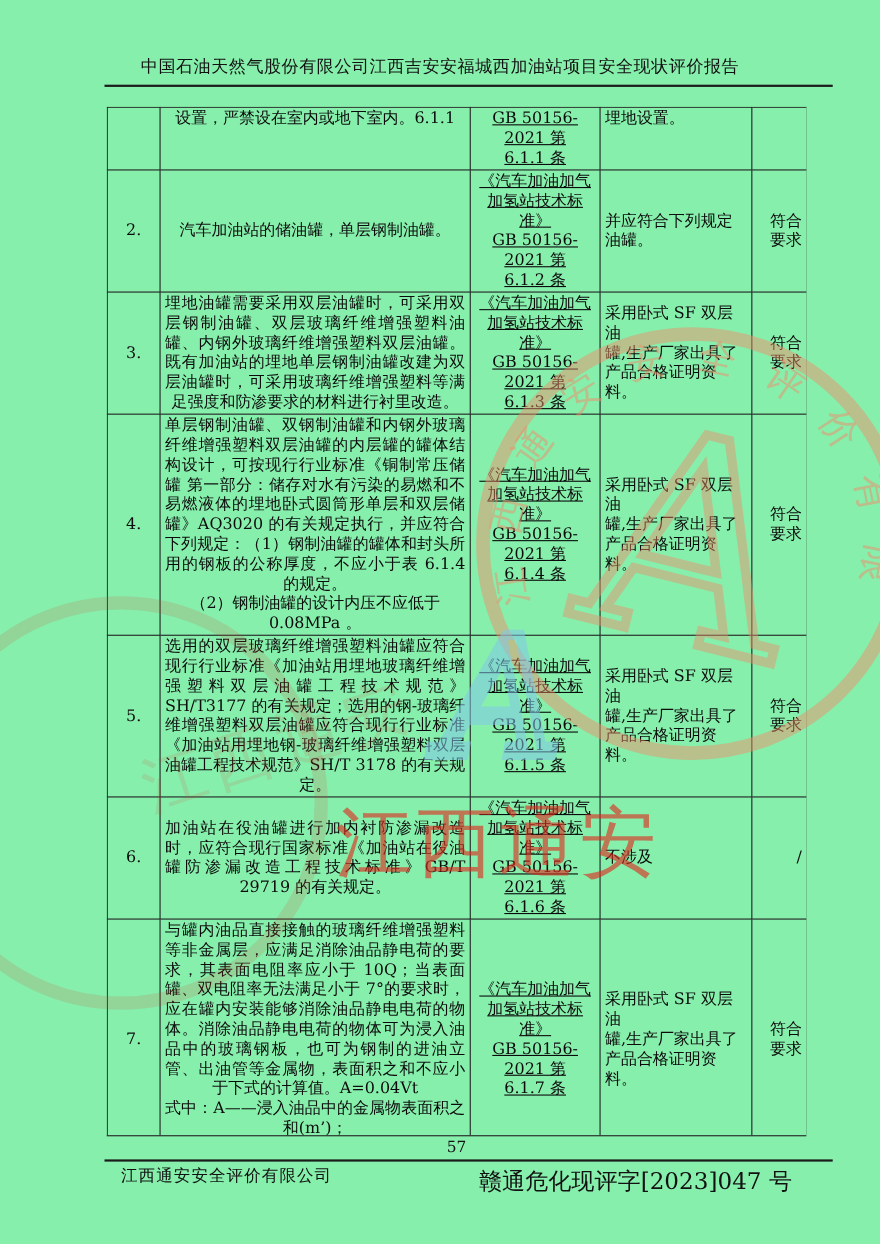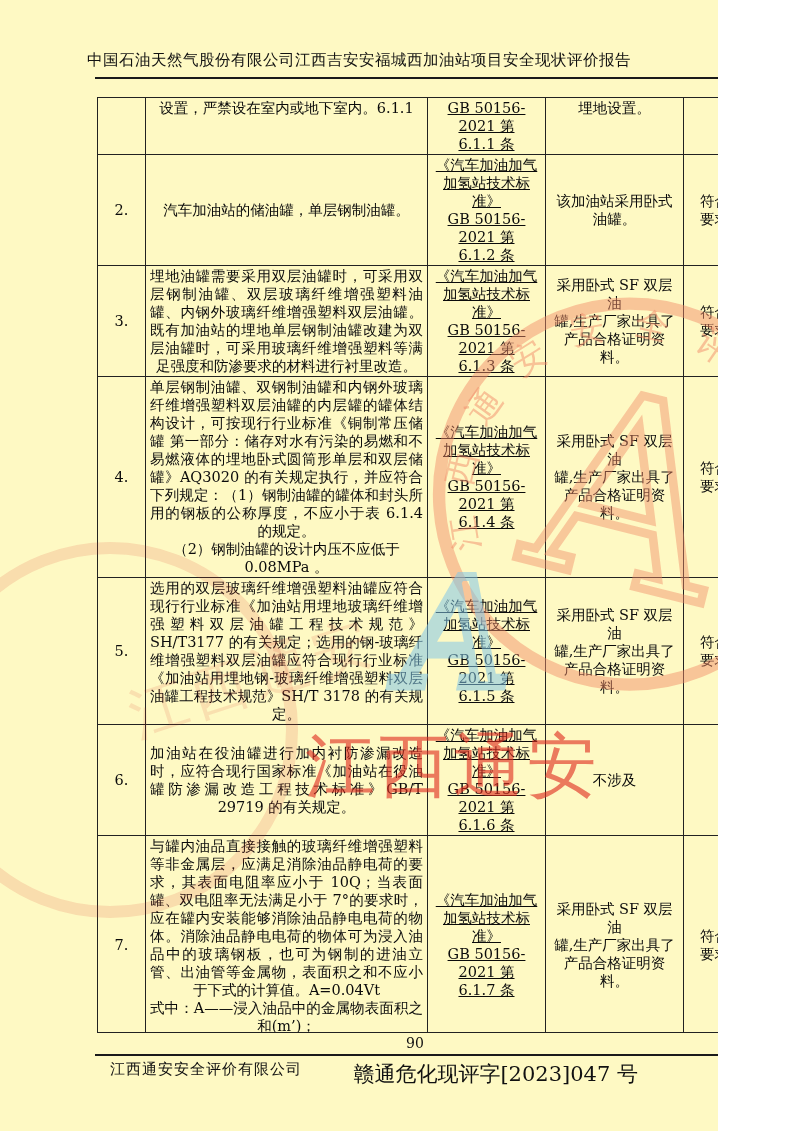--- a/index.html
+++ b/index.html
@@ -1,17 +1,17 @@
 <!DOCTYPE html>
 <html><head>
 <meta charset="utf-8">
 <style>
   html,body{margin:0;padding:0;background:#fff;}
   .page{
-    position:relative;width:718px;height:1131px;background:#fef9c3;
+    position:relative;width:800px;height:1131px;background:#86efac;
     font-family:"DejaVu Serif","Liberation Serif",serif;color:#111;
     overflow:hidden;
   }
   
   .header-title{
     position:absolute;top:50px;left:0;width:100%;
     text-align:center;font-size:15.5px;letter-spacing:.5px;color:#111;
   }
   .header-rule{position:absolute;top:77px;left:95px;width:662px;height:2px;background:#1a1a1a;}
   
@@ -21,21 +21,21 @@
   }
   table.ctable{border-collapse:collapse;table-layout:fixed;width:636px;}
   table.ctable td{
     border:1px solid #222;vertical-align:middle;
     font-size:14.5px;line-height:18px;color:#0b0b0b;
     padding:1px 4px;box-sizing:border-box;white-space:pre-line;
   }
   td.c-num{width:48px;text-align:center;}
   td.c-content{width:282px;text-align:justify;text-align-last:center;padding:1px 6px;}
   td.c-std{width:118px;text-align:center;font-size:14px;padding:0;line-height:18.5px;text-decoration:underline;}
-  td.c-eval{width:138px;text-align:center;padding:1px 2px;}
+  td.c-eval{width:138px;text-align:left;padding:1px 2px;}
   td.c-res{width:50px;text-align:right;}
   tr.row-cut td{vertical-align:top;}
   
   .page-number{position:absolute;top:1035px;left:97px;width:636px;text-align:center;font-size:14px;}
   .footer-rule{position:absolute;top:1054px;left:95px;width:662px;height:2px;background:#1a1a1a;}
   .footer-left{position:absolute;top:1060px;left:110px;font-size:15px;letter-spacing:1px;}
   .footer-right{position:absolute;top:1060px;right:80px;font-size:21px;}
   
   .wm{position:absolute;pointer-events:none;}
   .wm-red-text{
@@ -67,21 +67,21 @@
           <td class="c-eval">埋地设置。</td>
           <td class="c-res"></td>
         </tr>
         <tr style="height:70px">
           <td class="c-num">2.</td>
           <td class="c-content">汽车加油站的储油罐，单层钢制油罐。</td>
           <td class="c-std">《汽车加油加气
 加氢站技术标准》
 GB 50156-2021 第
 6.1.2 条</td>
-          <td class="c-eval">该加油站采用卧式
+          <td class="c-eval">并应符合下列规定
 油罐。</td>
           <td class="c-res">符合
 要求</td>
         </tr>
         <tr style="height:111px">
           <td class="c-num">3.</td>
           <td class="c-content">埋地油罐需要采用双层油罐时，可采用双层钢制油罐、双层玻璃纤维增强塑料油罐、内钢外玻璃纤维增强塑料双层油罐。既有加油站的埋地单层钢制油罐改建为双层油罐时，可采用玻璃纤维增强塑料等满足强度和防渗要求的材料进行衬里改造。</td>
           <td class="c-std">《汽车加油加气
 加氢站技术标准》
 GB 50156-2021 第
@@ -163,18 +163,18 @@
     <text x="20" y="138" font-size="150" fill="none" stroke="rgba(130,198,232,0.55)" stroke-width="9" font-style="italic" font-family="'DejaVu Serif','Liberation Serif',serif">A</text>
   </svg>
 
   <svg class="wm" style="left:-90px;top:535px;" width="400" height="400" viewBox="0 0 400 400">
     <circle cx="200" cy="195" r="182" fill="none" stroke="rgba(220,60,48,0.15)" stroke-width="12"></circle>
   </svg>
 
   <div class="wm wm-faint-text">江西通安</div>
   <div class="wm wm-red-text">江西通安</div>
 
-  <div class="page-number">90</div>
+  <div class="page-number">57</div>
   <div class="footer-rule"></div>
   <div class="footer-left">江西通安安全评价有限公司</div>
   <div class="footer-right">赣通危化现评字[2023]047 号</div>
 
 </div>
 
 </body></html>

